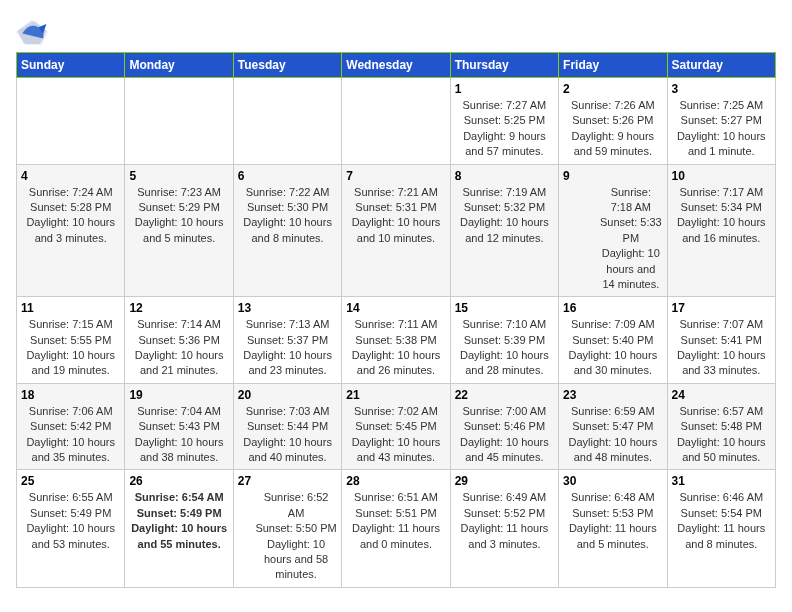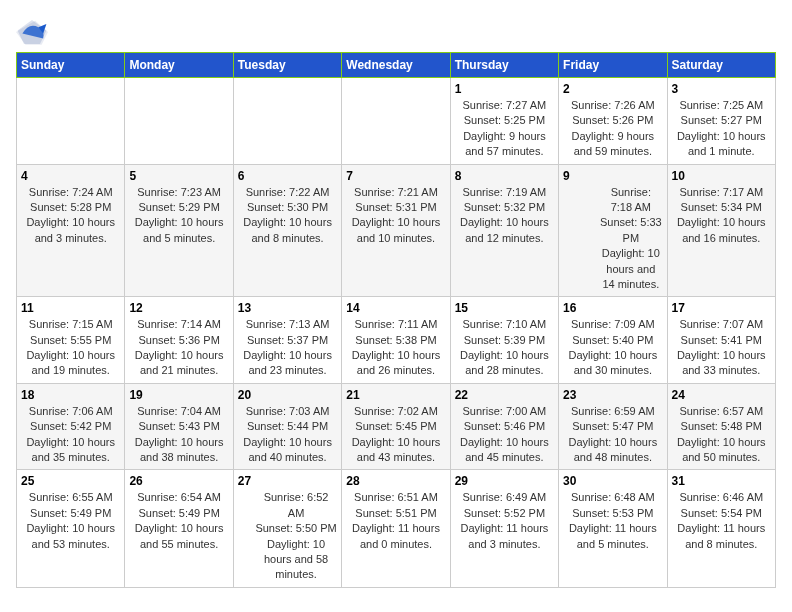--- a/index.html
+++ b/index.html
@@ -285,21 +285,21 @@
       </tr>
       <tr>
         <td>
           <span class="day-num">25</span>
           <div class="day-info" style="white-space: pre-line;">Sunrise: 6:55 AM
 Sunset: 5:49 PM
 Daylight: 10 hours and 53 minutes.</div>
         </td>
         <td>
           <span class="day-num">26</span>
-          <div class="day-info" style="white-space: pre-line;">Sunrise: 6:54 AM
+          <div class="day-info" style="white-space: pre-line; font-weight: bold;">Sunrise: 6:54 AM
 Sunset: 5:49 PM
 Daylight: 10 hours and 55 minutes.</div>
         </td>
         <td>
           <span class="day-num">27</span>
           <div class="day-info" style="white-space: pre-line; margin-left: 17px;">Sunrise: 6:52 AM
 Sunset: 5:50 PM
 Daylight: 10 hours and 58 minutes.</div>
         </td>
         <td>

